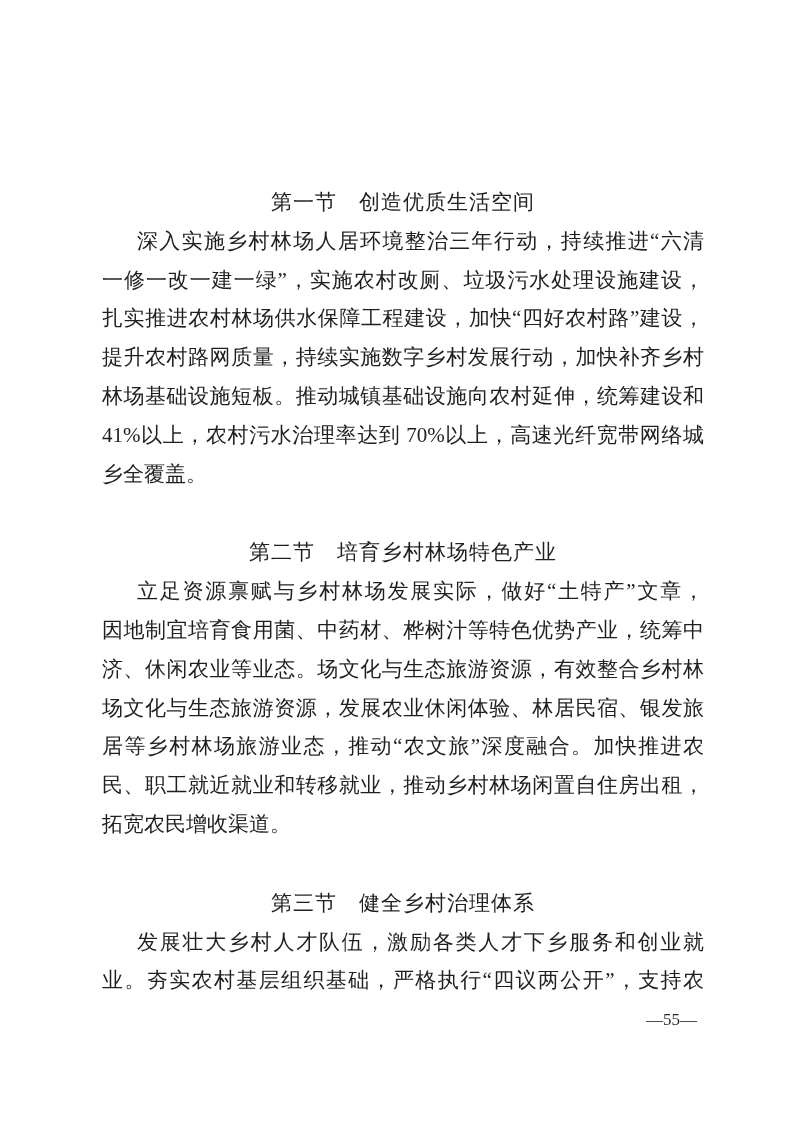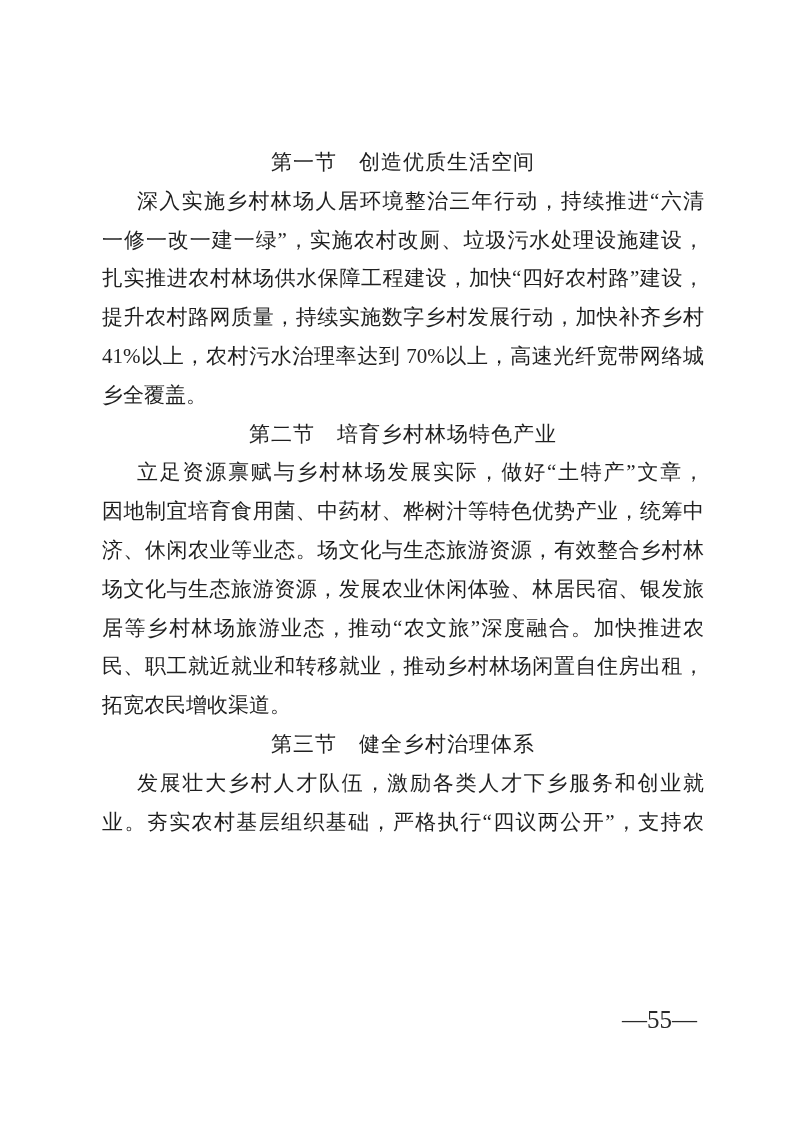--- a/index.html
+++ b/index.html
@@ -33,41 +33,43 @@
     text-align: justify;
     text-align-last: justify;
   }
   .row.first {
     text-indent: 35px;
   }
   .row.heading {
     text-align: right;
     text-align-last: center;
     letter-spacing: 1px;
+    margin-top: 40px;
   }
   .pageno {
     position: absolute;
     top: 1008px;
     right: 96px;
-    font-size: 25px;
+    font-size: 17px;
     line-height: 24px;
     color: #2a2a2a;
   }
 </style>
 </head>
 <body>
 
 <div class="page">
   <div class="content">
 
     <div class="row heading">第一节　创造优质生活空间</div>
     <div class="row justify first">深入实施乡村林场人居环境整治三年行动，持续推进“六清</div>
     <div class="row justify">一修一改一建一绿”，实施农村改厕、垃圾污水处理设施建设，</div>
     <div class="row justify">扎实推进农村林场供水保障工程建设，加快“四好农村路”建设，</div>
     <div class="row justify">提升农村路网质量，持续实施数字乡村发展行动，加快补齐乡村</div>
+    <div class="row justify">林场基础设施短板。推动城镇基础设施向农村延伸，统筹建设和</div>
     <div class="row justify">41%以上，农村污水治理率达到 70%以上，高速光纤宽带网络城</div>
     <div class="row">乡全覆盖。</div>
 
     <div class="row heading">第二节　培育乡村林场特色产业</div>
     <div class="row justify first">立足资源禀赋与乡村林场发展实际，做好“土特产”文章，</div>
     <div class="row justify">因地制宜培育食用菌、中药材、桦树汁等特色优势产业，统筹中</div>
     <div class="row justify">济、休闲农业等业态。场文化与生态旅游资源，有效整合乡村林</div>
     <div class="row justify">场文化与生态旅游资源，发展农业休闲体验、林居民宿、银发旅</div>
     <div class="row justify">居等乡村林场旅游业态，推动“农文旅”深度融合。加快推进农</div>
     <div class="row justify">民、职工就近就业和转移就业，推动乡村林场闲置自住房出租，</div>

